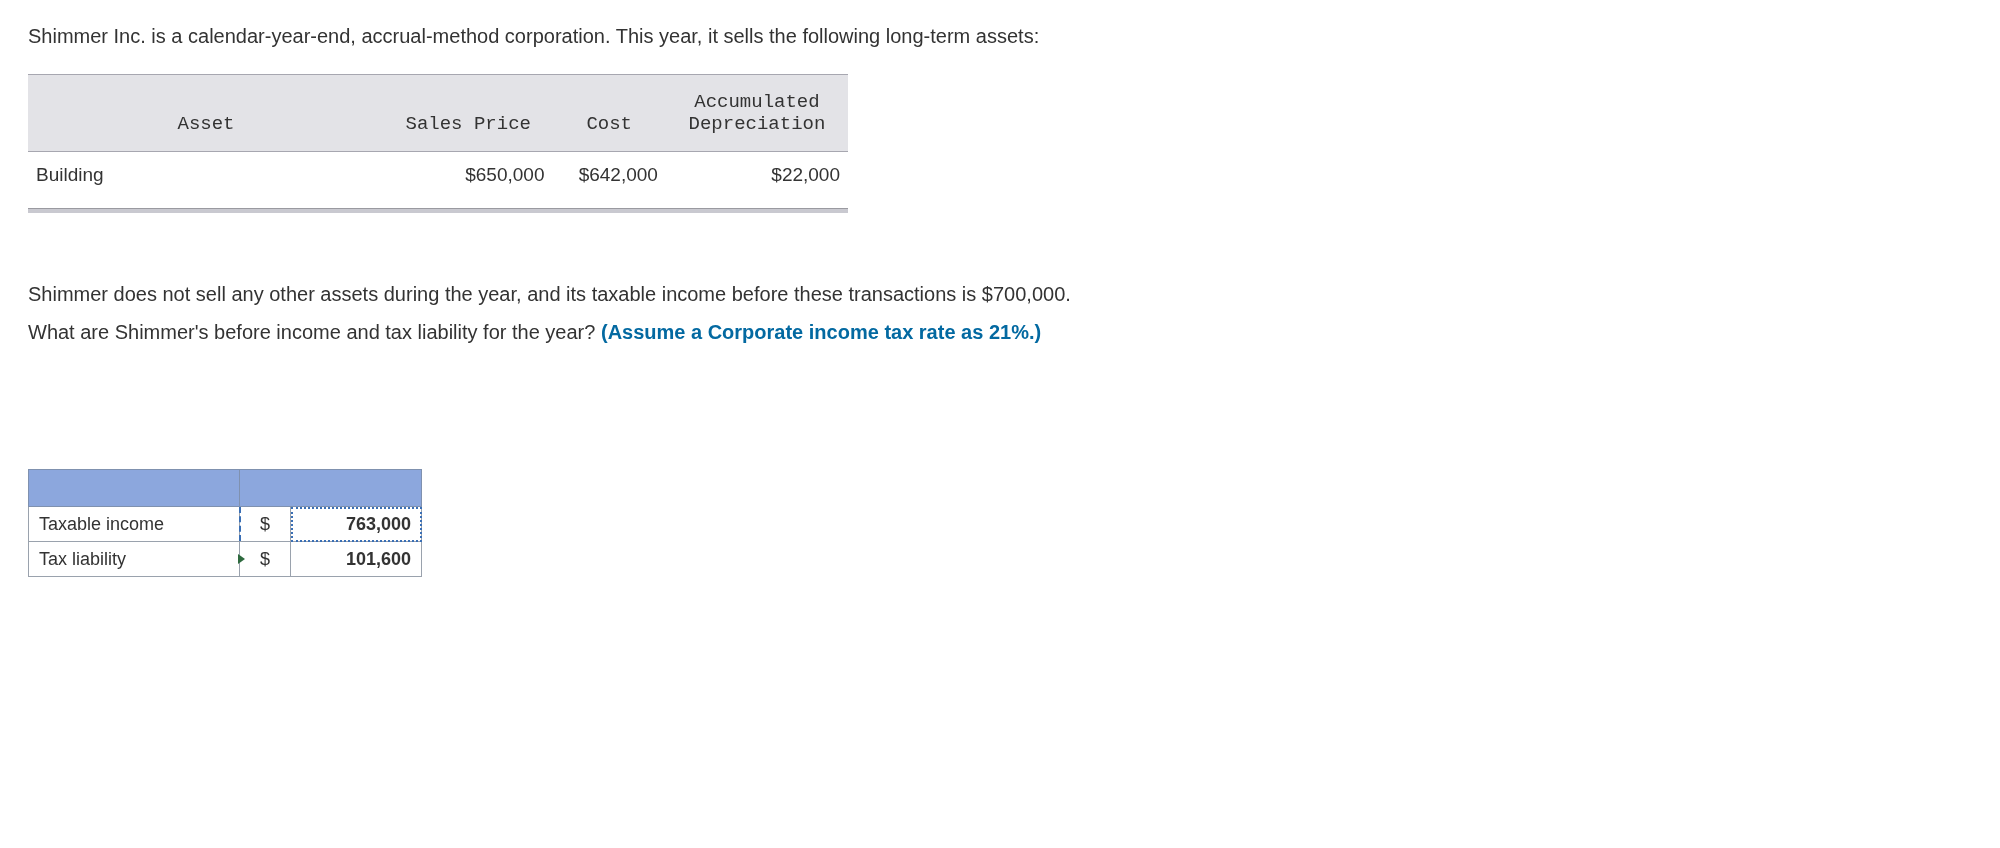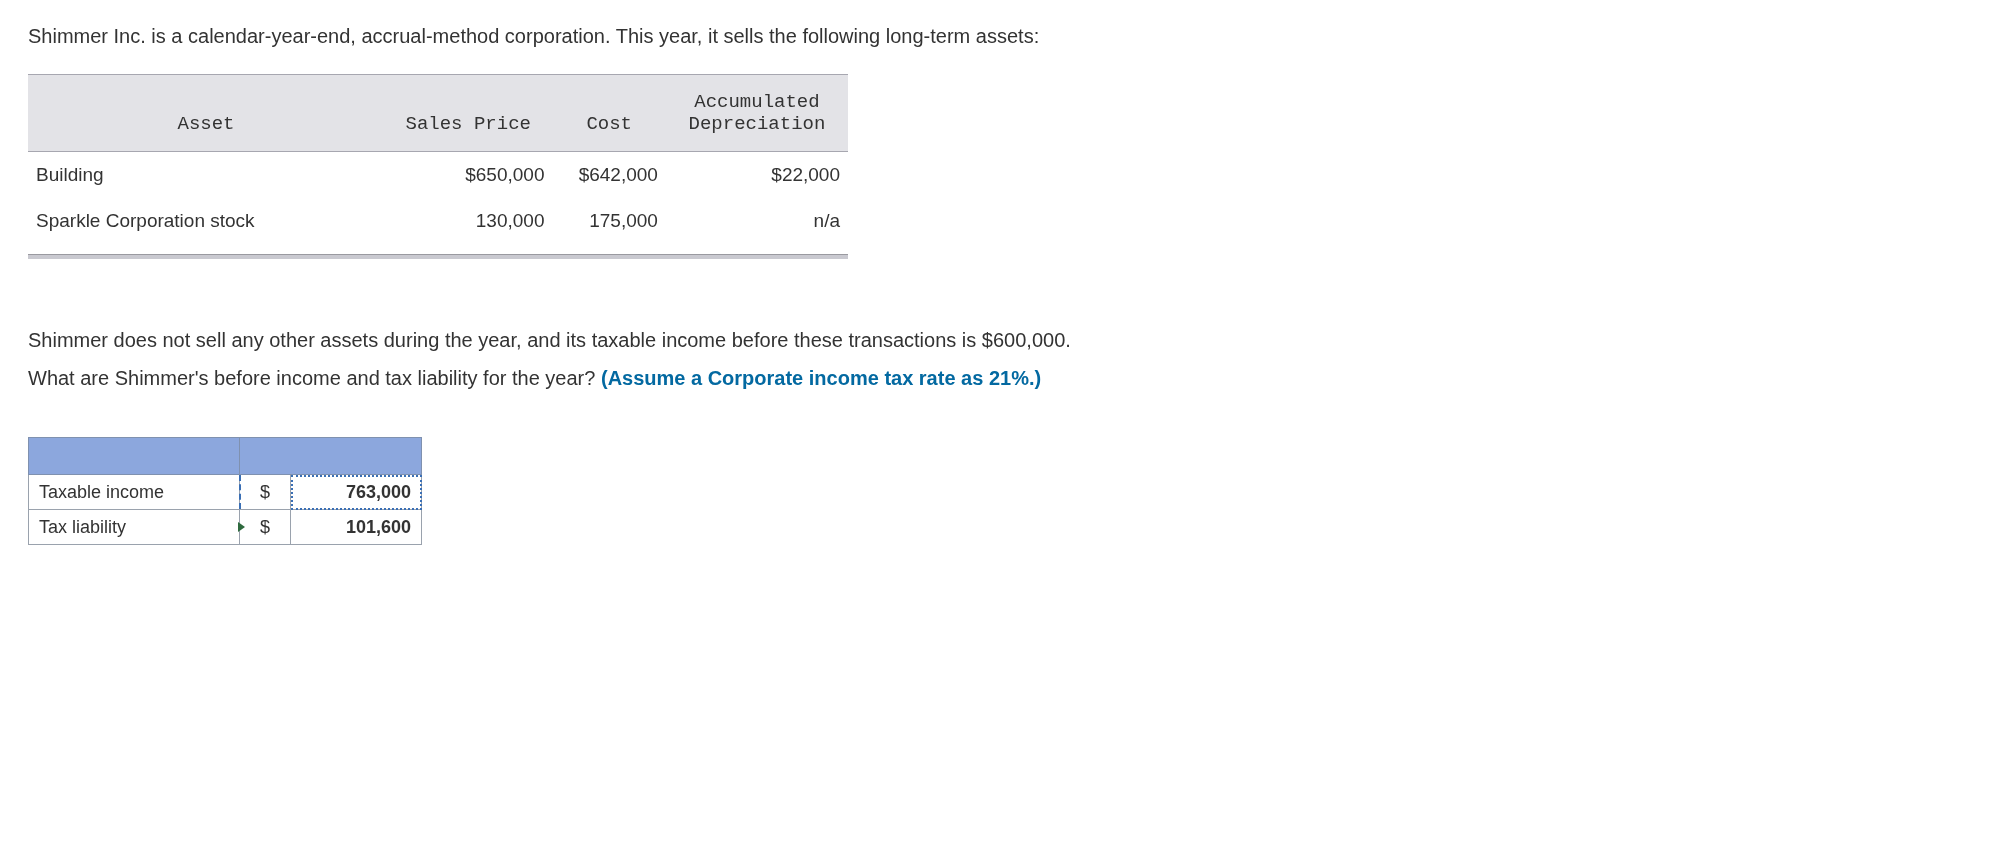--- a/index.html
+++ b/index.html
@@ -68,21 +68,21 @@
   }
   .mid-text {
     margin-top: 62px;
     line-height: 1.9;
   }
   .red {
     color: #0369a1;
     font-weight: bold;
   }
   .answer-table {
-    margin-top: 40px;
+    margin-top: 118px;
     border-collapse: collapse;
     font-family: Arial, sans-serif;
     font-size: 18px;
   }
   .answer-table th {
     background: #8ca7dd;
     border: 1px solid #7f91af;
     height: 36px;
     padding: 0;
   }
@@ -152,32 +152,26 @@
 Depreciation</th>
     </tr>
   </thead>
   <tbody>
     <tr>
       <td class="asset-col">Building</td>
       <td class="num">$650,000</td>
       <td class="num">$642,000</td>
       <td class="num">$22,000</td>
     </tr>
-    <tr>
-      <td class="asset-col">Sparkle Corporation stock</td>
-      <td class="num">130,000</td>
-      <td class="num">175,000</td>
-      <td class="num">n/a</td>
-    </tr>
   </tbody>
 </table>
 <div class="under-rule"></div>
 
 <div class="mid-text">
-  <div>Shimmer does not sell any other assets during the year, and its taxable income before these transactions is $600,000.</div>
+  <div>Shimmer does not sell any other assets during the year, and its taxable income before these transactions is $700,000.</div>
   <div>
     <span>What are Shimmer's before income and tax liability for the year? </span><span class="red">(Assume a Corporate income tax rate as 21%.)</span>
   </div>
 </div>
 
 <table class="answer-table">
   <thead>
     <tr>
       <th class="label-col"></th>
       <th class="cur-col" colspan="2"></th>

